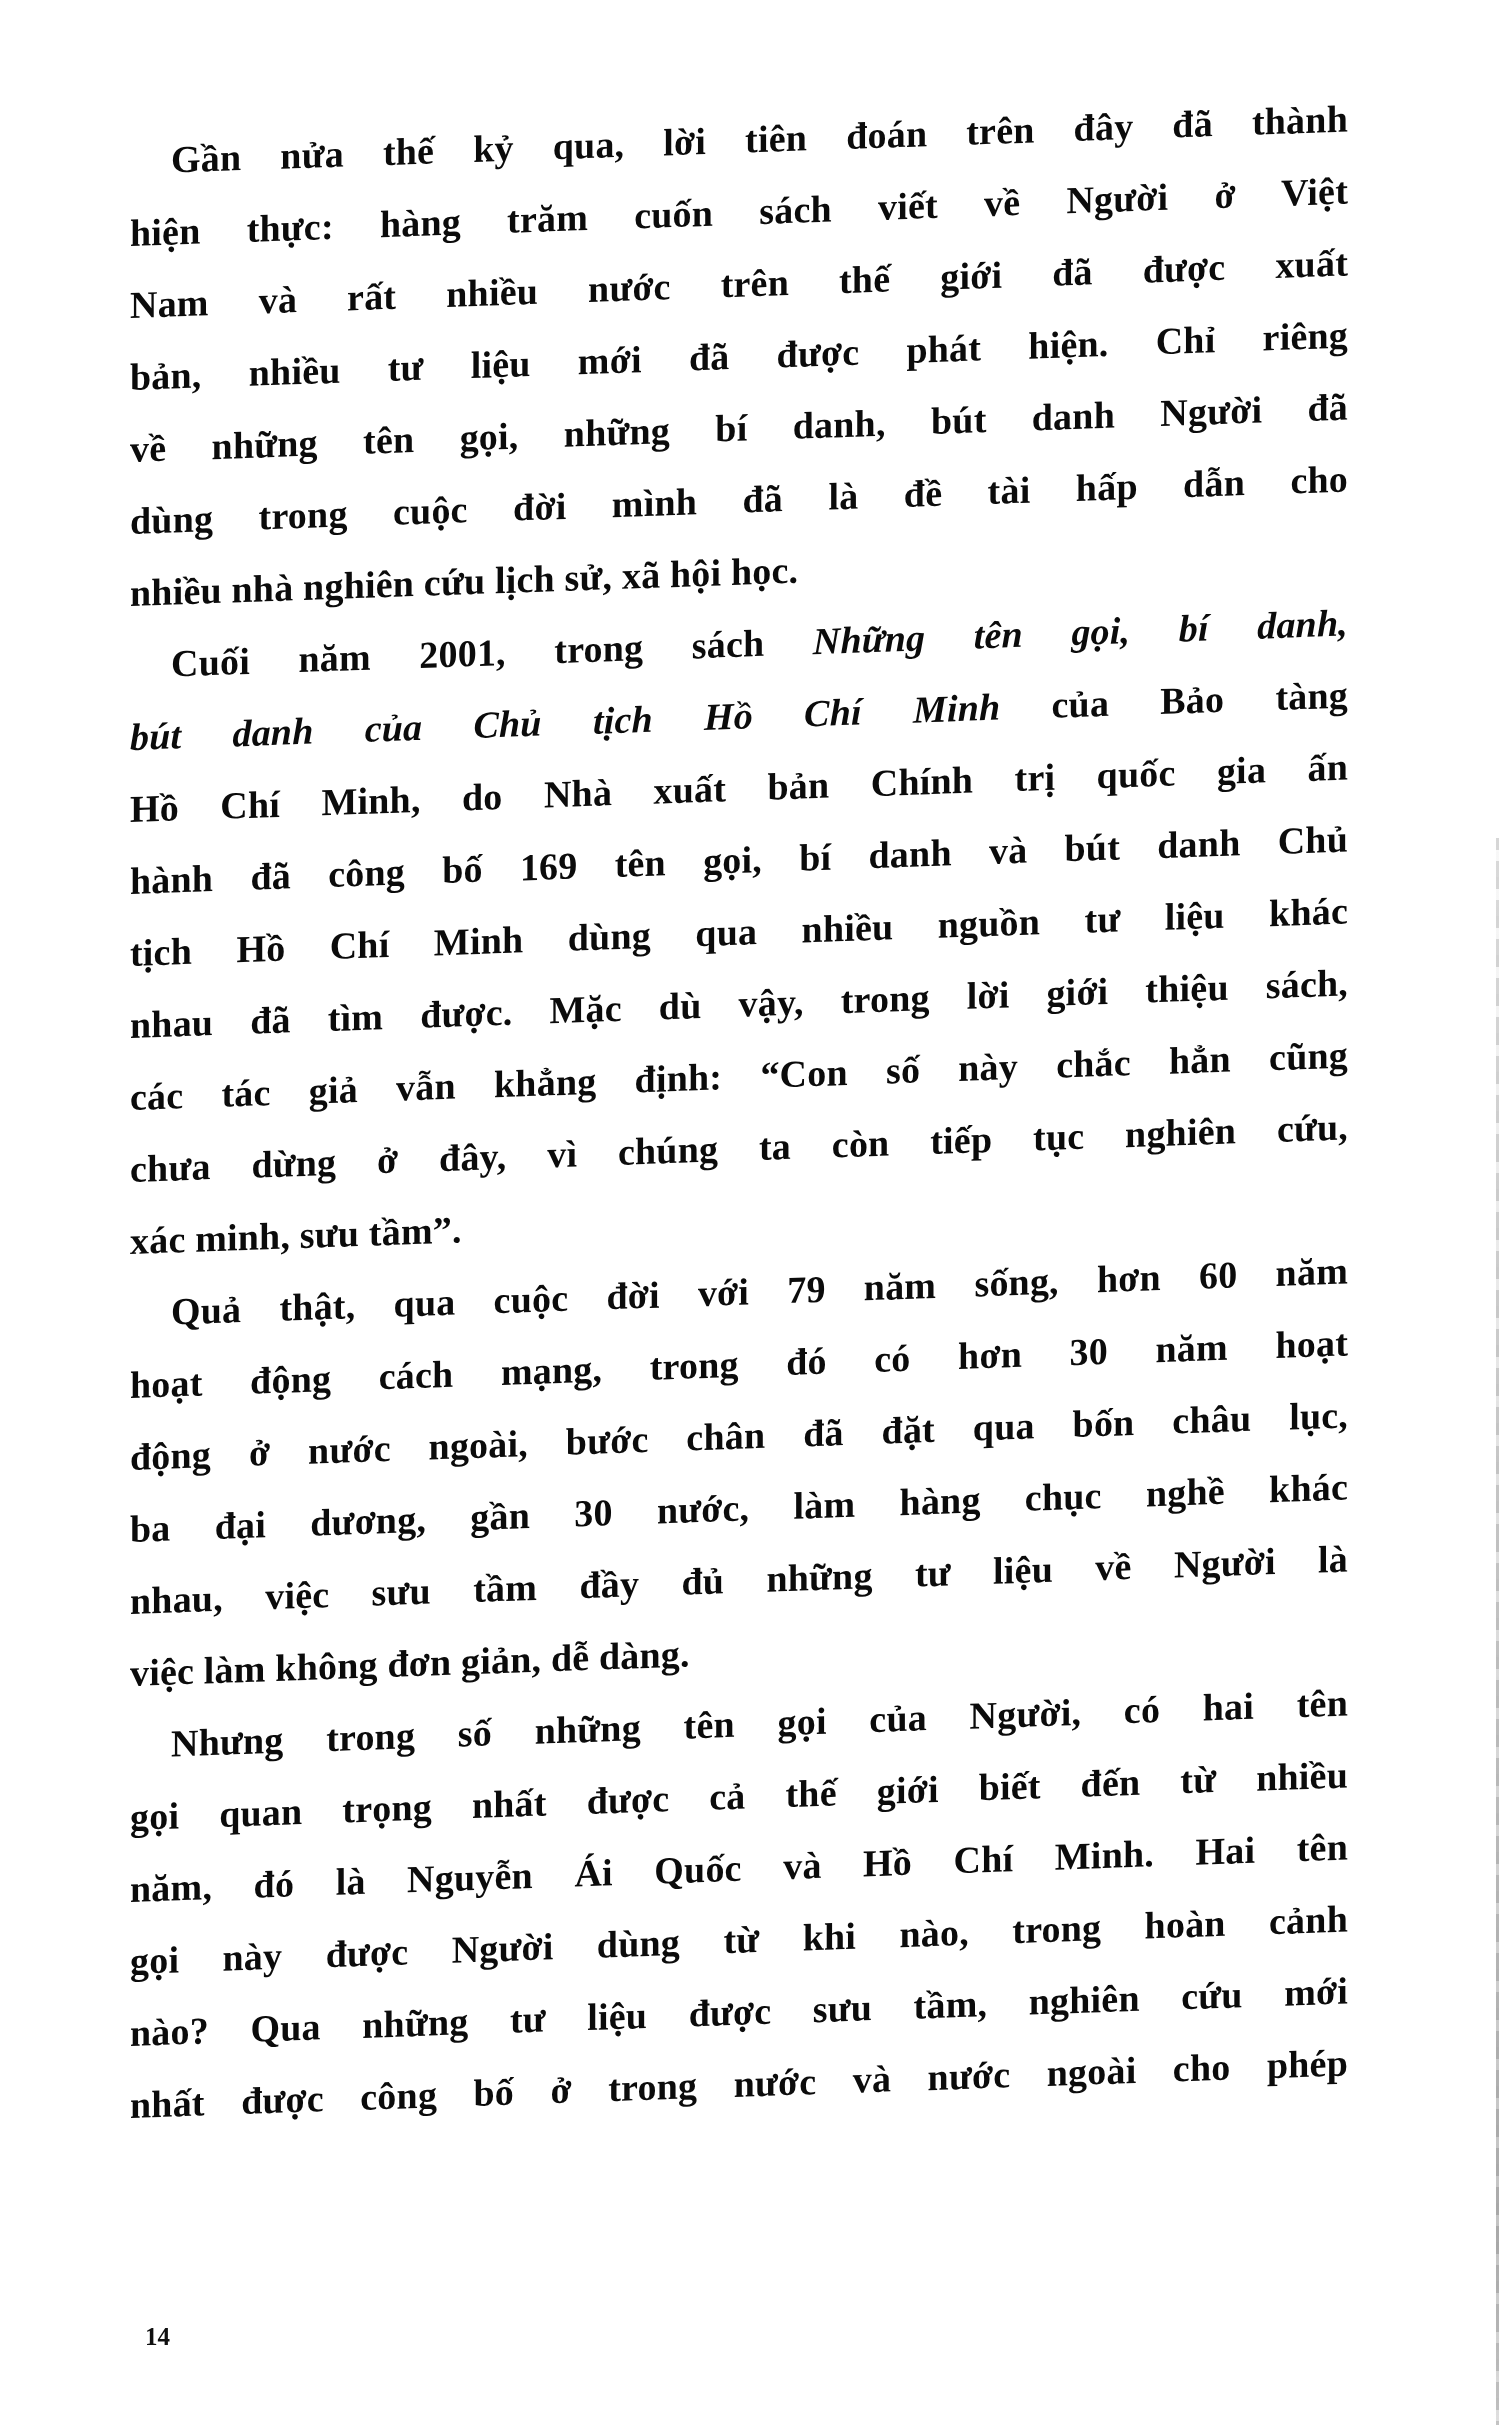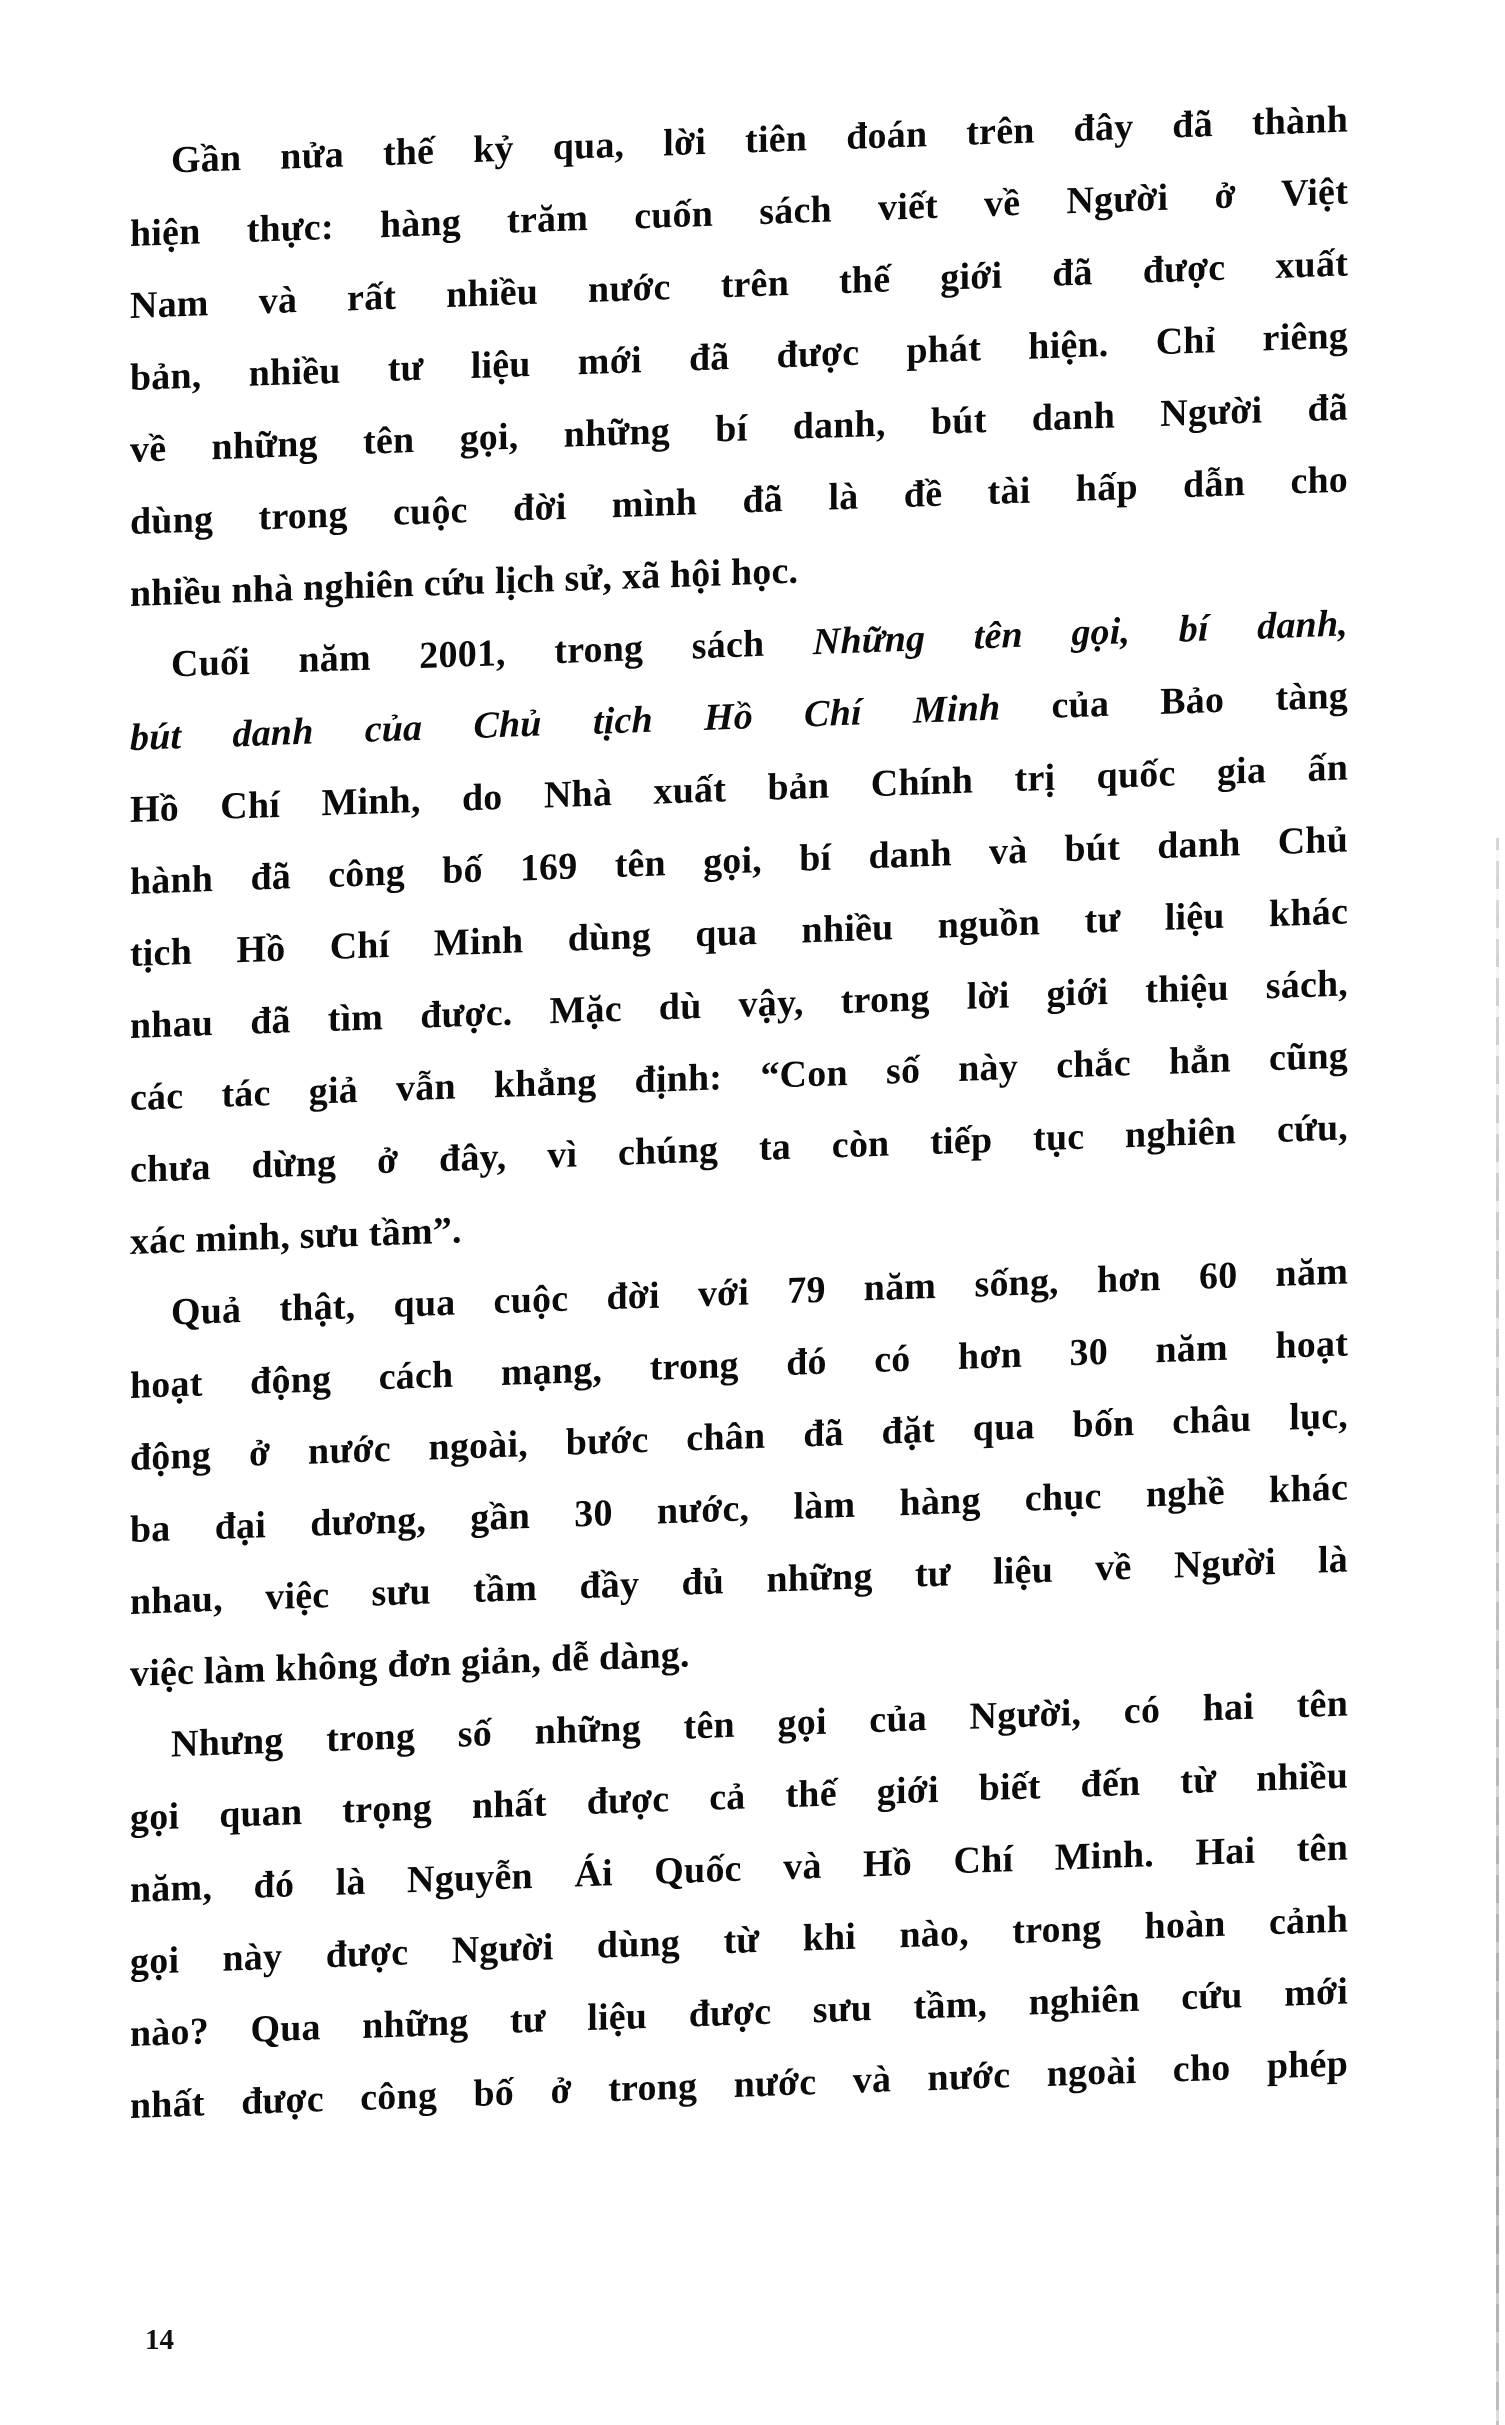--- a/index.html
+++ b/index.html
@@ -37,21 +37,21 @@
     text-justify: inter-word;
   }
   .line.first { text-indent: 41px; }
   .line.last { text-align-last: left; }
   .seg-italic { font-style: italic; }
   .pageno {
     position: absolute;
     left: 145px; top: 2323px;
     font-family: "Liberation Serif", serif;
     font-weight: bold;
-    font-size: 29px;
+    font-size: 25px;
     color: #101010;
   }
   
   .scan-edge {
     position: absolute;
     left: 1496px; top: 838px;
     width: 3.4px; height: 1587px;
     background:
       linear-gradient(to bottom, rgba(0,0,0,0) 0%, rgba(0,0,0,0.10) 45%, rgba(0,0,0,0.22) 88%, rgba(0,0,0,0.10) 100%),
       repeating-linear-gradient(to bottom,

